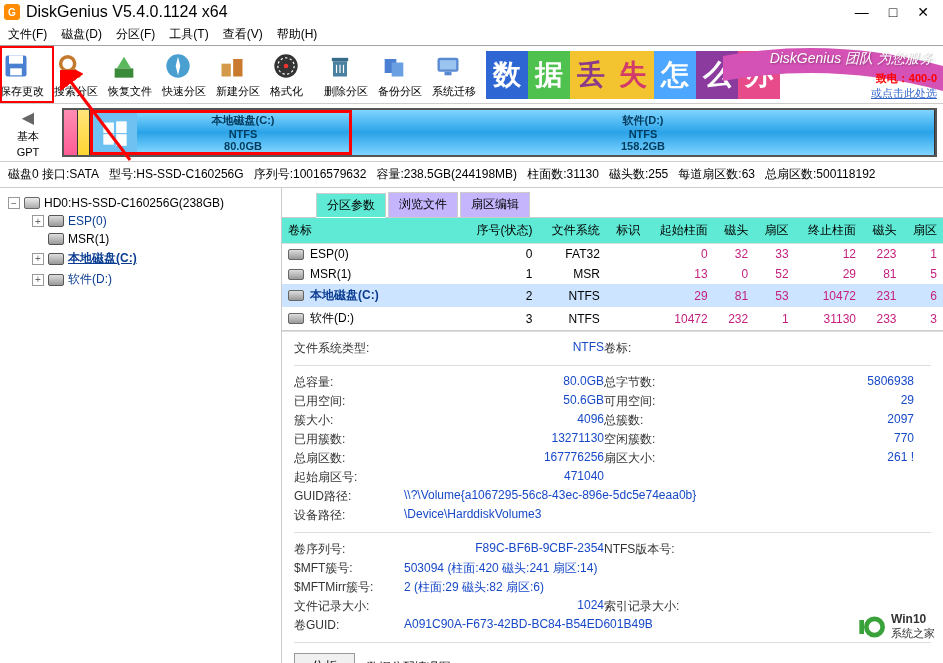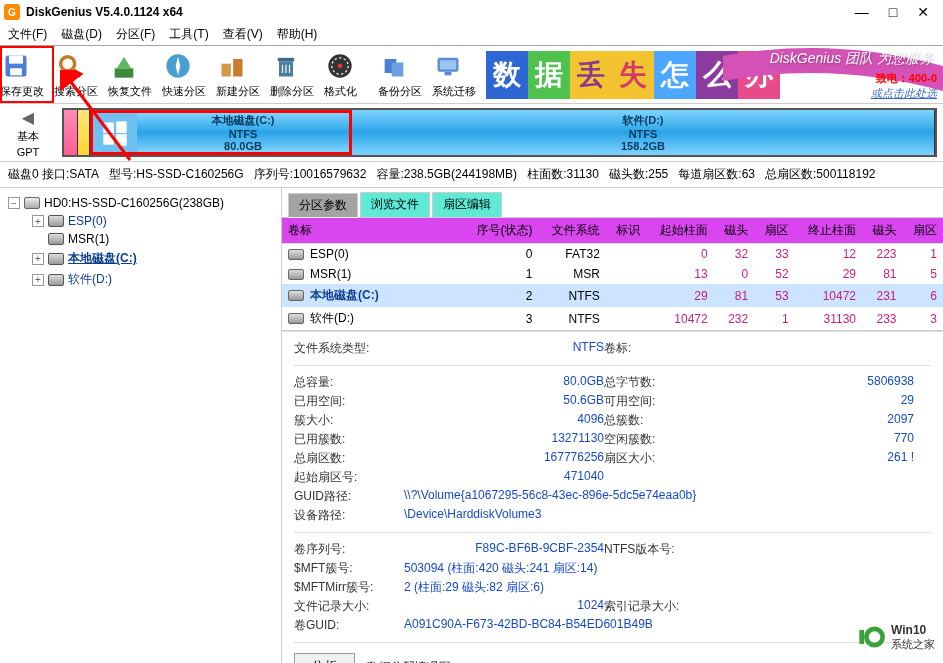--- a/index.html
+++ b/index.html
@@ -1,21 +1,21 @@
 <!DOCTYPE html>
 <html><head>
 <meta charset="utf-8">
 <style>
 * { margin: 0; padding: 0; box-sizing: border-box; font-family: "Microsoft YaHei", "SimSun", sans-serif; }
 body { background: #fff; font-size: 12px; color: #000; width: 943px; height: 663px; overflow: hidden; position: relative; }
 
 
 .titlebar { display: flex; align-items: center; height: 24px; padding: 0 4px; background: #fff; }
 .titlebar .icon-app { width: 16px; height: 16px; background: #ff8c00; border-radius: 3px; display: flex; align-items: center; justify-content: center; color: #fff; font-size: 10px; font-weight: bold; margin-right: 6px; }
-.titlebar .title { font-size: 12px; flex: 1; font-weight: bold; }
+.titlebar .title { font-size: 16px; flex: 1; }
 .win-controls { display: flex; gap: 20px; margin-right: 10px; }
 .win-controls span { cursor: pointer; font-size: 14px; }
 
 
 .menubar { display: flex; height: 22px; padding: 2px 8px; gap: 14px; border-bottom: 1px solid #a3a3a3; }
 .menubar span { cursor: pointer; }
 
 
 .toolbar-wrap { display: flex; height: 58px; border-bottom: 1px solid #ccc; }
 .toolbar { display: flex; }
@@ -23,21 +23,21 @@
 .tool-btn .ticon { width: 32px; height: 32px; display: flex; align-items: center; justify-content: center; }
 .tool-btn .lbl { font-size: 11px; }
 .tool-btn.highlight::after { content: ""; position: absolute; top: 0; left: 0; right: 0; bottom: 0; border: 2px solid red; }
 
 
 .banner { flex: 1; display: flex; align-items: center; position: relative; overflow: hidden; }
 .banner-char { width: 42px; height: 48px; display: flex; align-items: center; justify-content: center; font-size: 28px; font-weight: bold; color: #fff; }
 .banner-text { position: absolute; right: 10px; top: 4px; color: #fff; font-style: italic; font-size: 14px; text-shadow: 1px 1px 2px rgba(0,0,0,0.3); }
 .banner-contact { position: absolute; right: 6px; bottom: 2px; text-align: right; font-size: 11px; }
 .banner-contact .tel { color: #ff0000; font-weight: bold; }
-.banner-contact .link { color: #3366cc; text-decoration: underline; cursor: pointer; font-style: italic; }
+.banner-contact .link { color: #3366cc; text-decoration: underline; cursor: pointer; }
 .banner svg.swoosh { position: absolute; right: 0; top: 0; height: 100%; }
 
 
 .diskmap-row { display: flex; height: 58px; border-bottom: 1px solid #ccc; }
 .diskmap-left { width: 56px; display: flex; flex-direction: column; align-items: center; justify-content: center; gap: 2px; }
 .diskmap-left .arr { font-size: 16px; color: #666; }
 .diskmap-left .lab { font-size: 11px; }
 .diskmap-bar { flex: 1; display: flex; border: 2px solid #555; margin: 4px 6px; }
 .dm-seg { border-right: 1px solid #333; position: relative; }
 .dm-seg.esp { width: 14px; background: linear-gradient(180deg,#ff8db3,#ff5c95); }
@@ -60,27 +60,27 @@
 .disk-ic { width: 16px; height: 12px; background: linear-gradient(180deg,#eee,#aaa); border: 1px solid #666; border-radius: 2px; }
 .part-ic { width: 16px; height: 12px; background: linear-gradient(180deg,#ddd,#999); border: 1px solid #555; border-radius: 2px; }
 .tree-node .nm { font-size: 12px; }
 .tree-node.sel .nm { color: #0a3d91; font-weight: bold; text-decoration: underline; }
 .tree-node .nm.blue { color: #0a3d91; }
 
 .detailpane { flex: 1; display: flex; flex-direction: column; overflow: hidden; }
 
 
 .tabs { display: flex; border-bottom: 1px solid #ccc; padding: 4px 6px 0; gap: 2px; }
-.tab { padding: 3px 10px; border: 1px solid #ccc; border-bottom: none; background: #5eead4; cursor: pointer; font-size: 12px; }
-.tab.active { background: #a3a3a3; border-bottom: 1px solid #fff; position: relative; top: 1px; }
+.tab { padding: 3px 10px; border: 1px solid #ccc; border-bottom: none; background: #c4b5fd; cursor: pointer; font-size: 12px; }
+.tab.active { background: #5eead4; border-bottom: 1px solid #fff; position: relative; top: 1px; margin-left: 28px; }
 
 
 .vtable-wrap { border-bottom: 1px solid #ccc; }
 .vtable { width: 100%; border-collapse: collapse; font-size: 12px; }
-.vtable th { text-align: left; font-weight: normal; padding: 4px 6px; border-bottom: 1px solid #ddd; background: #d946ef; }
+.vtable th { text-align: left; font-weight: normal; padding: 4px 6px; border-bottom: 1px solid #ddd; background: #5eead4; }
 .vtable th.r, .vtable td.r { text-align: right; }
 .vtable td { padding: 3px 6px; }
 .vtable tr.sel { background: #cce4ff; }
 .vtable td .ic { display: inline-block; width: 16px; height: 11px; background: linear-gradient(180deg,#ddd,#999); border: 1px solid #666; border-radius: 2px; margin-right: 6px; vertical-align: middle; }
 .vtable .pink { color: #c41e7e; }
 .vtable .blue { color: #0a3d91; font-weight: bold; }
 
 
 .props { padding: 8px 12px; overflow: auto; flex: 1; font-size: 12px; border-top: 1px solid #ddd; }
 .props hr { border: none; border-top: 1px solid #ddd; margin: 8px 0; }
@@ -89,21 +89,21 @@
 .pgrid .v { color: #1749c7; text-align: right; }
 .pgrid .vl { color: #1749c7; text-align: left; }
 
 .analyze-row { display: flex; align-items: center; gap: 12px; margin-top: 10px; }
 .analyze-btn { padding: 4px 16px; border: 1px solid #999; background: #f0f0f0; cursor: pointer; }
 
 
 .red-arrow { position: absolute; left: 60px; top: 70px; pointer-events: none; }
 
 
-.watermark { position: absolute; right: 8px; bottom: 11px; display: flex; align-items: flex-start; gap: 6px; font-size: 12px; color: #333; }
+.watermark { position: absolute; right: 8px; bottom: 22px; display: flex; align-items: center; gap: 6px; font-size: 12px; color: #333; }
 .watermark .wlogo { width: 28px; height: 28px; }
 </style>
 </head>
 <body>
 
 <div class="titlebar">
   <div class="icon-app">
       <span>G</span>
     </div>
   <span class="title">DiskGenius V5.4.0.1124 x64</span>
@@ -167,38 +167,38 @@
           <svg width="28" height="28" viewBox="0 0 24 24">
             <rect x="3" y="10" width="8" height="11" fill="#d49a4a"></rect>
             <rect x="13" y="6" width="8" height="15" fill="#c97a2e"></rect>
           </svg>
         </div>
       <span class="lbl">新建分区</span>
     </div>
     <div class="tool-btn">
       <div class="ticon">
           <svg width="28" height="28" viewBox="0 0 24 24">
+            <circle cx="12" cy="12" r="10" fill="#333"></circle>
+            <circle cx="12" cy="12" r="7" fill="none" stroke="#fff" stroke-width="1" stroke-dasharray="2 2"></circle>
+            <circle cx="12" cy="12" r="2" fill="#e33"></circle>
+          </svg>
+        </div>
+      <span class="lbl">格式化</span>
+    </div>
+    <div class="tool-btn">
+      <div class="ticon">
+          <svg width="28" height="28" viewBox="0 0 24 24">
             <rect x="6" y="8" width="12" height="13" fill="#4a7f9f"></rect>
             <rect x="5" y="5" width="14" height="3" fill="#3a6a8a"></rect>
             <line x1="9" y1="11" x2="9" y2="18" stroke="#fff"></line>
             <line x1="12" y1="11" x2="12" y2="18" stroke="#fff"></line>
             <line x1="15" y1="11" x2="15" y2="18" stroke="#fff"></line>
           </svg>
         </div>
       <span class="lbl">删除分区</span>
-    </div>
-    <div class="tool-btn">
-      <div class="ticon">
-          <svg width="28" height="28" viewBox="0 0 24 24">
-            <circle cx="12" cy="12" r="10" fill="#333"></circle>
-            <circle cx="12" cy="12" r="7" fill="none" stroke="#fff" stroke-width="1" stroke-dasharray="2 2"></circle>
-            <circle cx="12" cy="12" r="2" fill="#e33"></circle>
-          </svg>
-        </div>
-      <span class="lbl">格式化</span>
     </div>
     <div class="tool-btn">
       <div class="ticon">
           <svg width="28" height="28" viewBox="0 0 24 24">
             <rect x="4" y="6" width="10" height="12" fill="#4a7fd1"></rect>
             <rect x="10" y="9" width="10" height="12" fill="#6a9fe1"></rect>
           </svg>
         </div>
       <span class="lbl">备份分区</span>
     </div>

